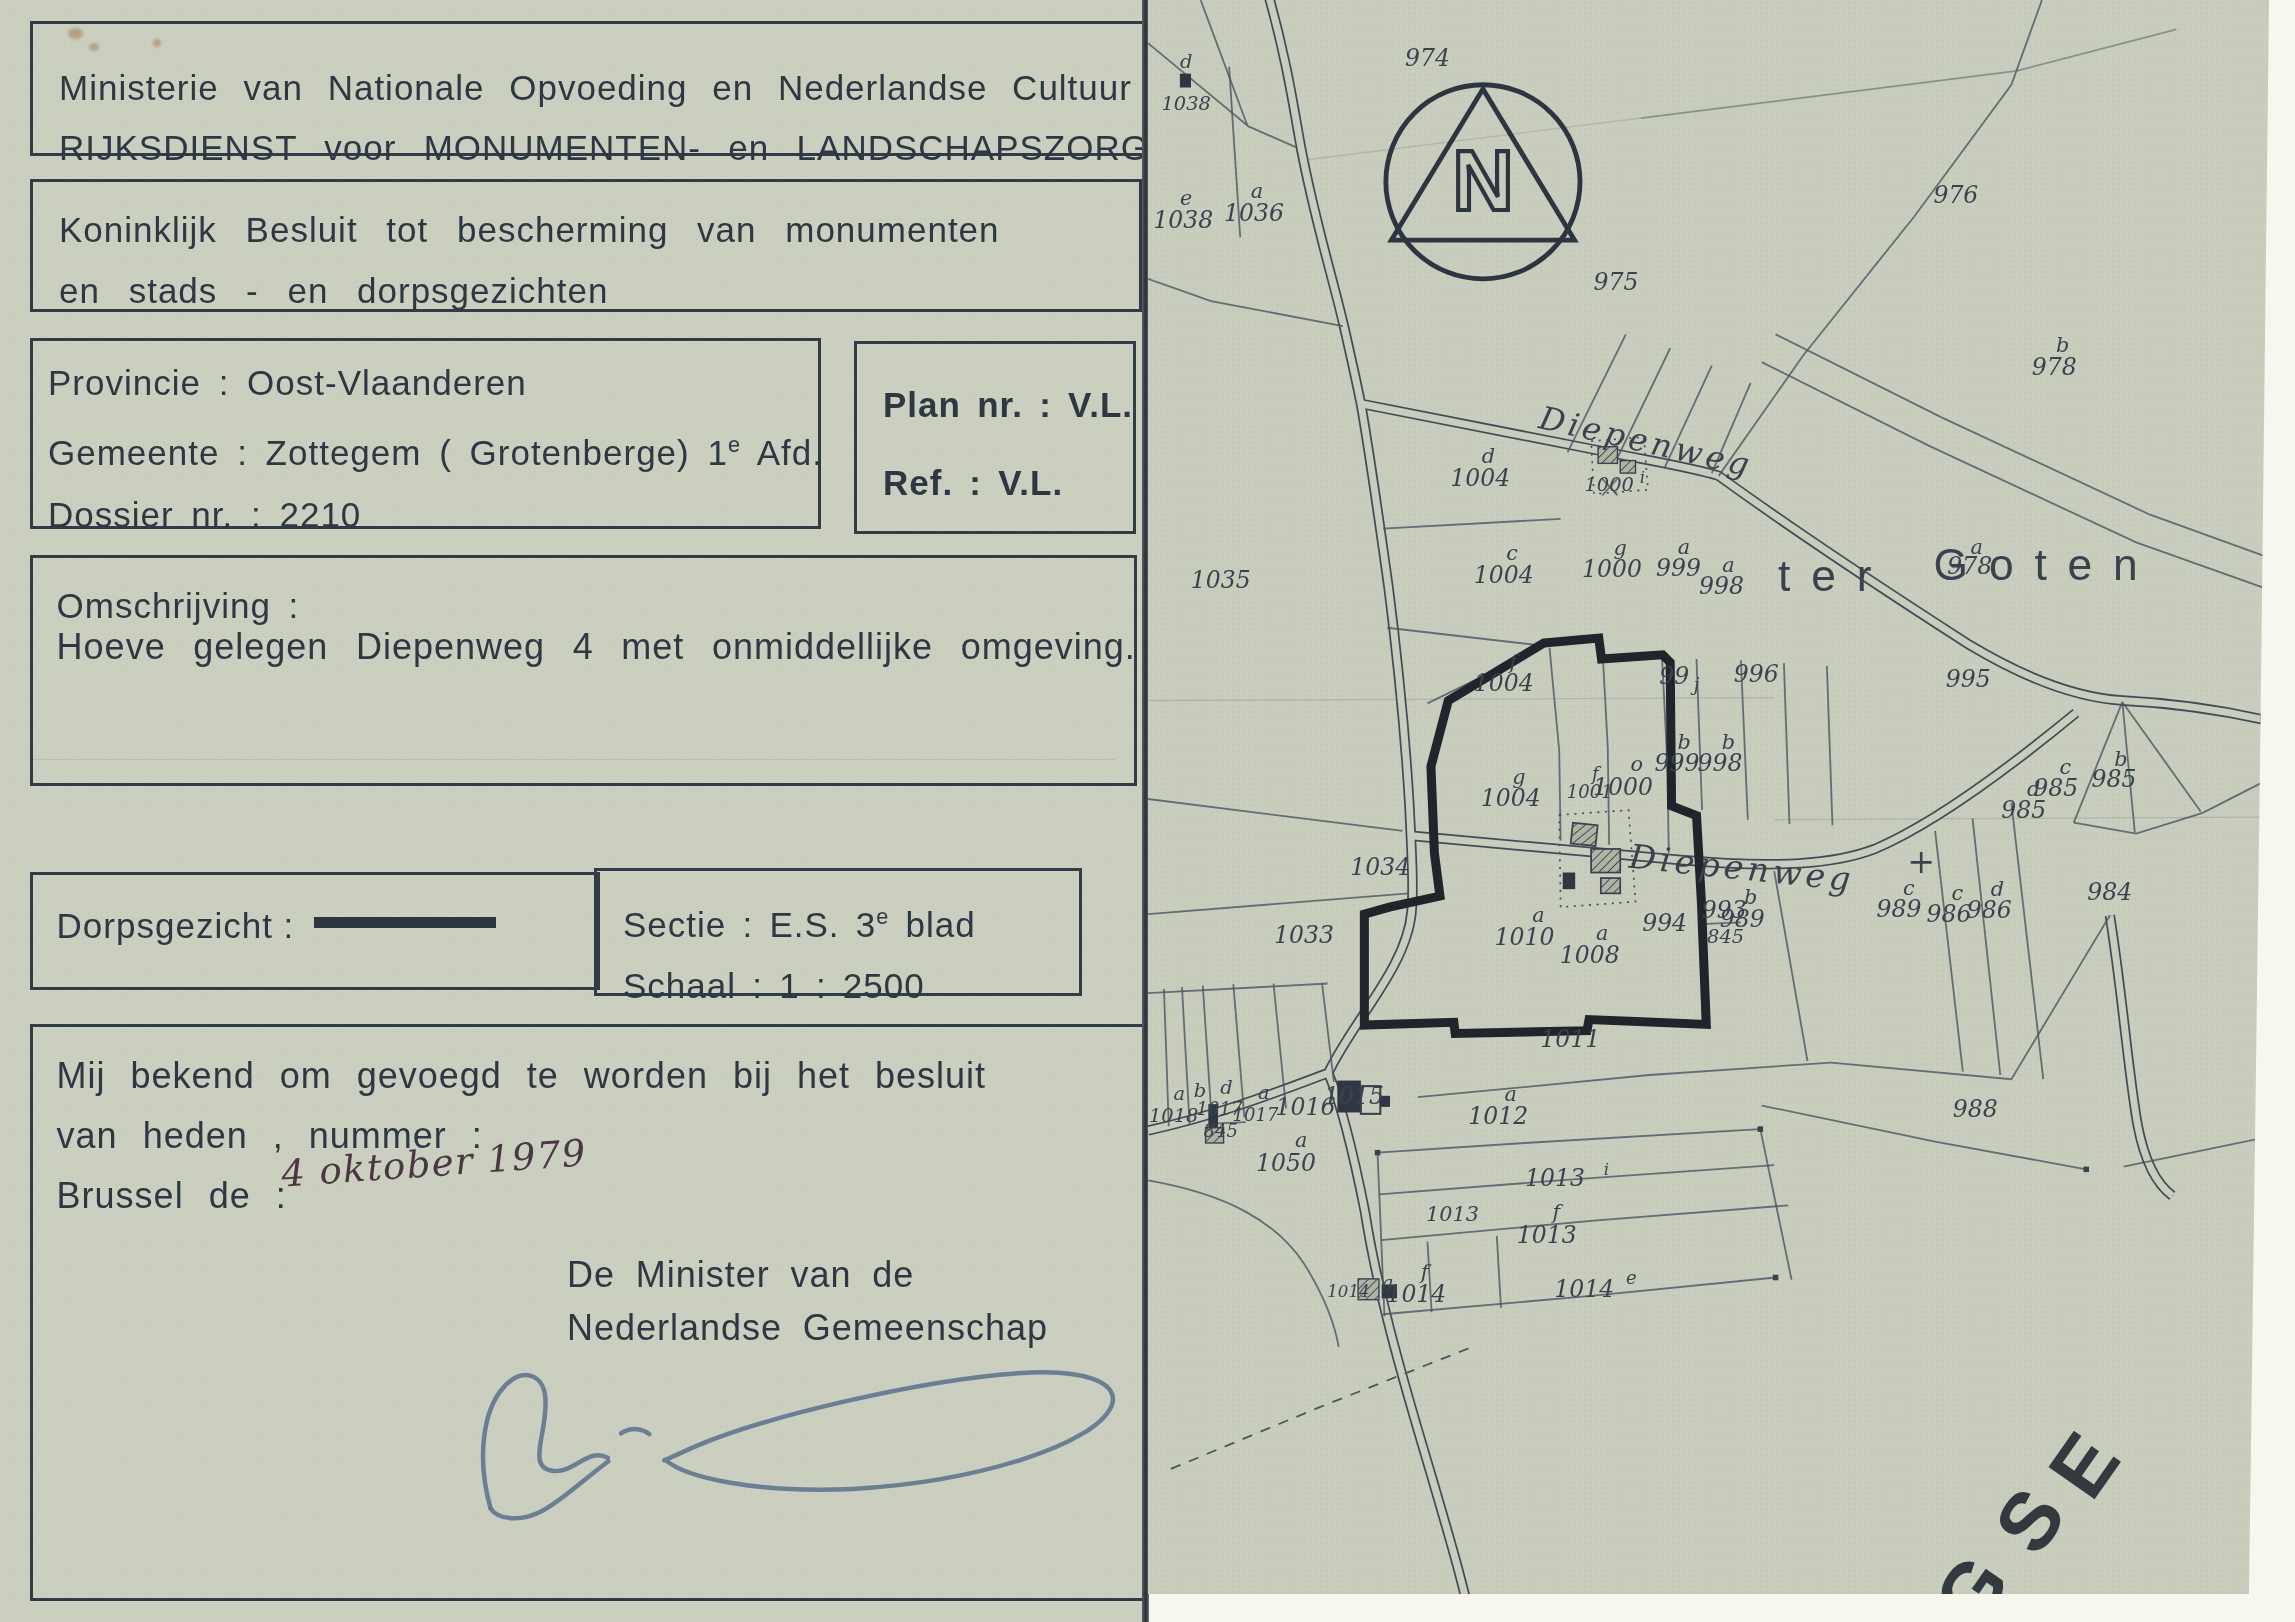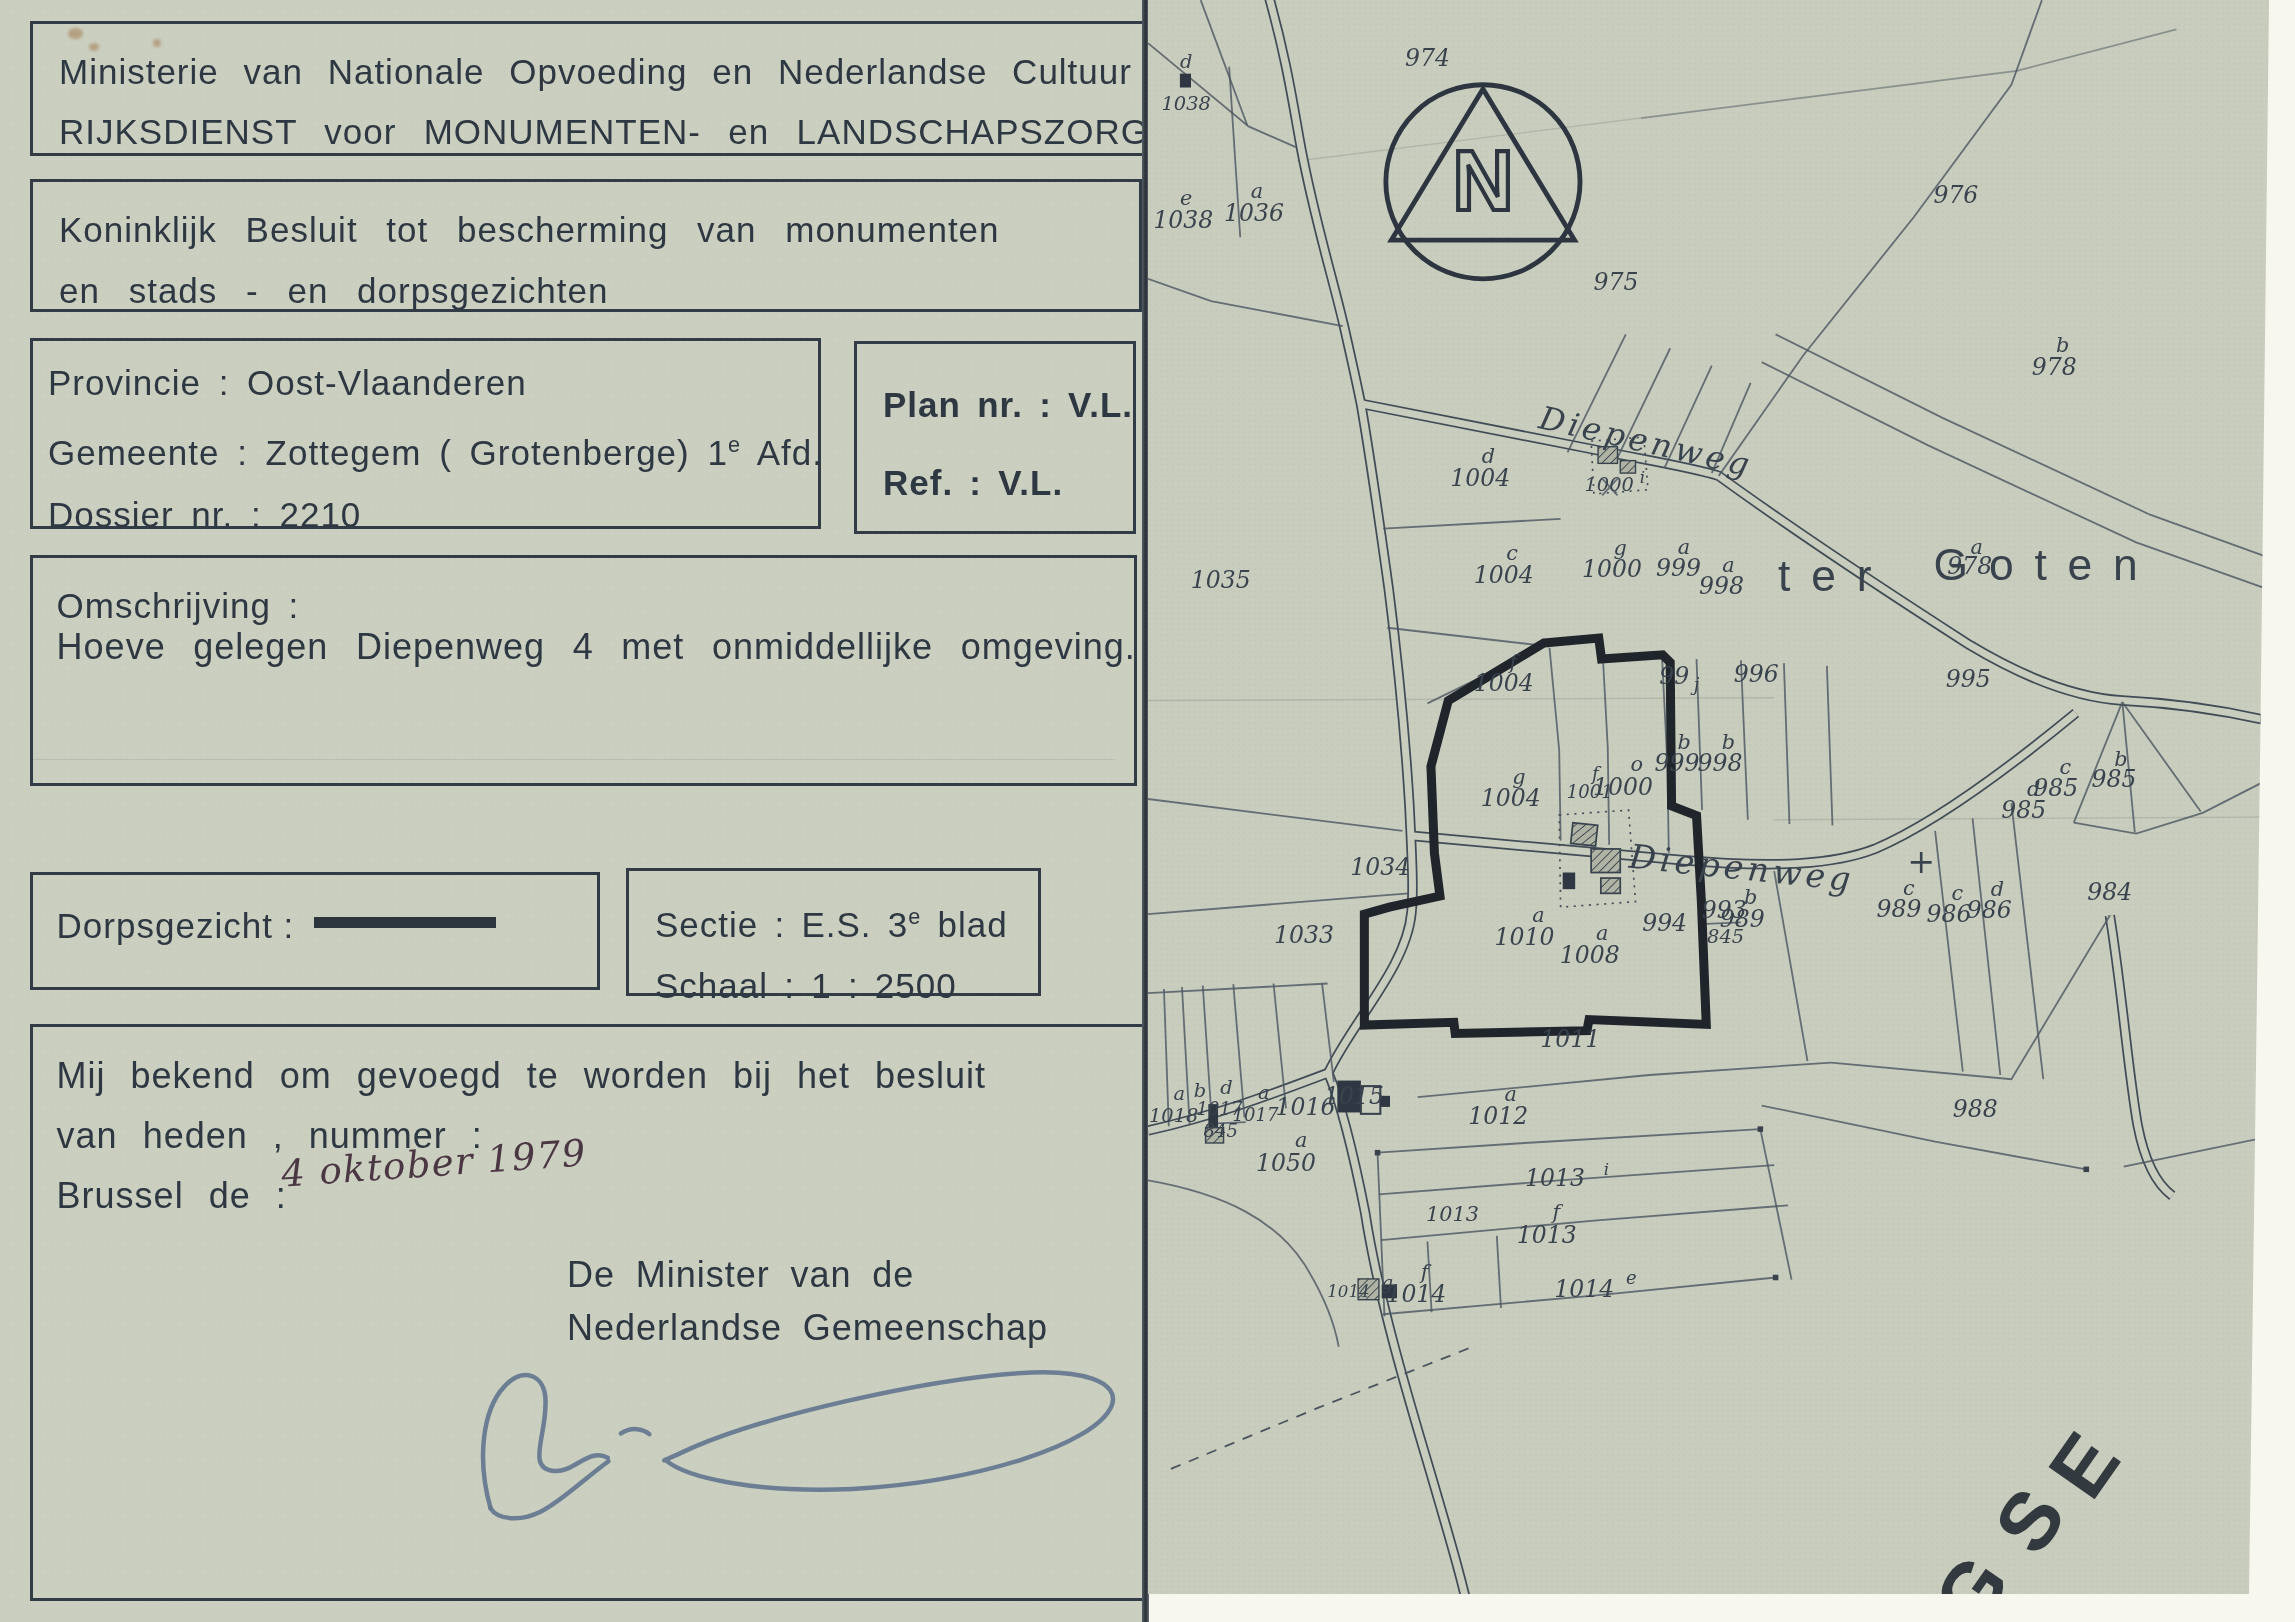--- a/index.html
+++ b/index.html
@@ -54,21 +54,21 @@
 </style>
 </head>
 <body>
 
 <div class="doc-paper">
   <div class="stain" style="left:68px;top:28px;width:15.3px;height:11px;"></div>
   <div class="stain" style="left:89px;top:43px;width:9.7px;height:8.3px;"></div>
   <div class="stain" style="left:153px;top:39px;width:8.3px;height:8.3px;"></div>
   <div class="fold-line"></div>
 
-  <div class="box" style="left:30px;top:21px;width:1230px;height:135px;padding:18px 0 0 26px;">
+  <div class="box" style="left:30px;top:21px;width:1230px;height:135px;padding:34px 0 0 26px;">
     <div class="tline h1">Ministerie van Nationale Opvoeding en Nederlandse Cultuur</div>
     <div class="tline h2">RIJKSDIENST voor MONUMENTEN- en LANDSCHAPSZORG</div>
   </div>
 
   <div class="box" style="left:30px;top:179px;width:1112px;height:133px;padding:16.6px 0 0 26px;">
     <div class="tline b1">Koninklijk Besluit tot bescherming van monumenten</div>
     <div class="tline b1">en stads - en dorpsgezichten</div>
   </div>
 
   <div class="box" style="left:30px;top:338px;width:791px;height:191px;padding:11px 0 0 15px;">
@@ -84,21 +84,21 @@
 
   <div class="box" style="left:30px;top:555px;width:1107px;height:231px;padding:28px 0 0 23.6px;">
     <div class="tline om-label">Omschrijving :</div>
     <div class="tline om-body">Hoeve gelegen Diepenweg 4 met onmiddellijke omgeving.</div>
   </div>
 
   <div class="box" style="left:30px;top:872px;width:570px;height:118px;padding:30.5px 0 0 23.6px;">
     <div class="tline dg"><span>Dorpsgezicht :</span><span class="dg-swatch"></span></div>
   </div>
 
-  <div class="box" style="left:594px;top:868px;width:415px;height:128px;padding:15.3px 0 0 26px;margin-left:32px;">
+  <div class="box" style="left:594px;top:868px;width:488px;height:128px;padding:15.3px 0 0 26px;">
     <div class="tline sc"><span>Sectie : E.S. 3</span><sup>e</sup><span> blad</span></div>
     <div class="tline sc">Schaal : 1 : 2500</div>
   </div>
 
   <div class="box" style="left:30px;top:1024px;width:1119px;height:577px;padding:19.4px 0 0 23.6px;">
     <div class="tline mk">Mij bekend om gevoegd te worden bij het besluit</div>
     <div class="tline mk">van heden , nummer :</div>
     <div class="tline mk">Brussel de :</div>
     <div class="hand-date">4 oktober 1979</div>
     <div class="minister">

